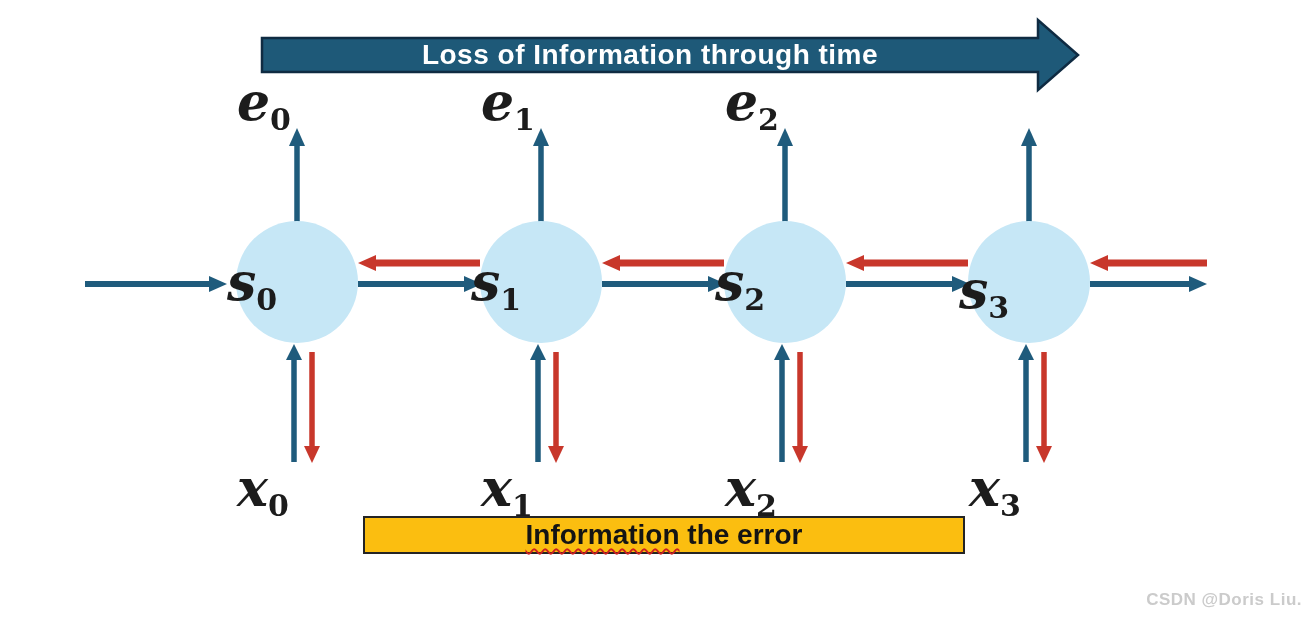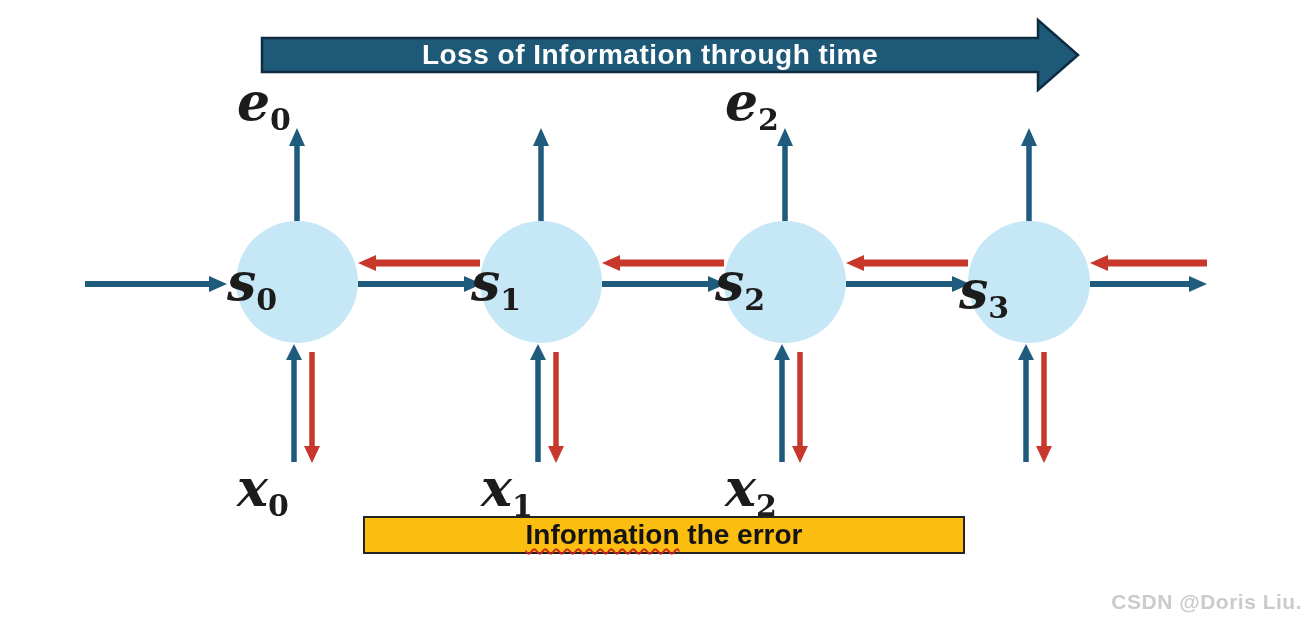--- a/index.html
+++ b/index.html
@@ -16,21 +16,21 @@
         font-family:"DejaVu Serif","Liberation Serif",serif;font-style:italic;font-weight:bold;
         color:#1c1c1c;white-space:nowrap;}
   .slbl{width:140px;}
   .sub{font-size:30px;font-style:normal;vertical-align:-10px;}
   #loss-banner-text{position:absolute;left:262px;top:38px;width:776px;height:34px;line-height:34px;
         text-align:center;color:#ffffff;font-size:28px;font-weight:bold;letter-spacing:0.5px;}
   #backprop-banner{position:absolute;left:363px;top:516px;width:602px;height:38px;
         box-sizing:border-box;background:#FBBE10;border:2px solid #242424;
         text-align:center;line-height:33px;font-size:28px;font-weight:bold;color:#141414;}
   #backprop-banner .miss{text-decoration:underline wavy #cc1f1f 2px;text-underline-offset:4px;}
-  #watermark{position:absolute;right:6px;top:590px;font-size:21px;color:#cbcbcb;
+  #watermark{position:absolute;right:6px;top:590px;font-size:17px;color:#cbcbcb;
         font-weight:bold;letter-spacing:0.5px;}
 </style>
 </head>
 <body>
 
 <div id="stage">
 
   <svg id="arrows" width="1308" height="622" viewBox="0 0 1308 622">
 
     <polygon class="banner-arrow" points="262,38 1038,38 1038,20 1078,55 1038,90 1038,72 262,72" fill="#1E5978"></polygon>
@@ -87,20 +87,23 @@
     <circle class="node-circle" cx="541" cy="282" r="61" fill="#C6E7F6"></circle>
     <circle class="node-circle" cx="785" cy="282" r="61" fill="#C6E7F6"></circle>
     <circle class="node-circle" cx="1029" cy="282" r="61" fill="#C6E7F6"></circle>
   </svg>
 
   <div id="loss-banner-text">Loss of Information through time</div>
 
   <div class="mlbl" style="left:237px;top:76px">
     <span>e</span><span class="sub">0</span>
   </div>
+  <div class="mlbl" style="left:481px;top:76px">
+    <span>e</span><span class="sub">1</span>
+  </div>
   <div class="mlbl" style="left:725px;top:76px">
     <span>e</span><span class="sub">2</span>
   </div>
 
   <div class="mlbl slbl" style="left:227px;top:256px">
     <span>s</span><span class="sub">0</span>
   </div>
   <div class="mlbl slbl" style="left:471px;top:256px">
     <span>s</span><span class="sub">1</span>
   </div>
@@ -113,20 +116,23 @@
 
   <div class="mlbl" style="left:237px;top:462px">
     <span>x</span><span class="sub">0</span>
   </div>
   <div class="mlbl" style="left:481px;top:462px">
     <span>x</span><span class="sub">1</span>
   </div>
   <div class="mlbl" style="left:725px;top:462px">
     <span>x</span><span class="sub">2</span>
   </div>
+  <div class="mlbl" style="left:969px;top:462px">
+    <span>x</span><span class="sub">3</span>
+  </div>
 
   <div id="backprop-banner">
     <span class="miss">Information</span><span> the error</span>
   </div>
 
   <div id="watermark">CSDN @Doris Liu.</div>
 
 </div>
 
 </body></html>

